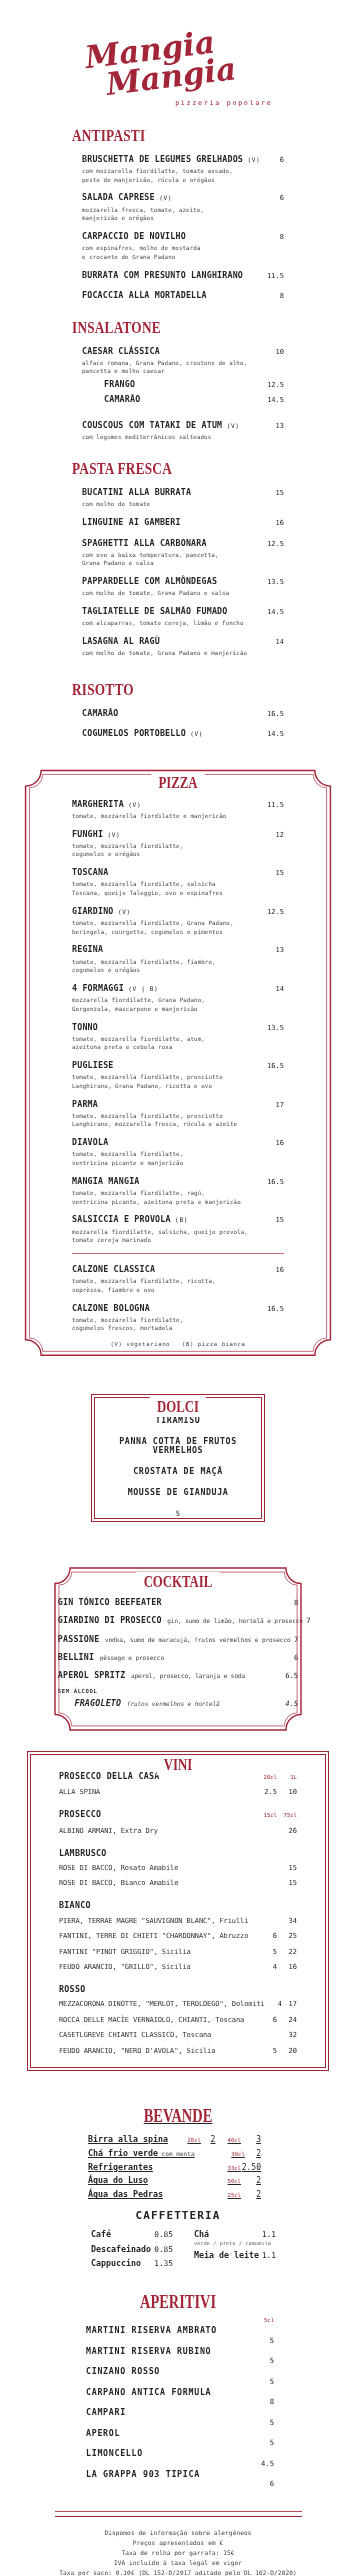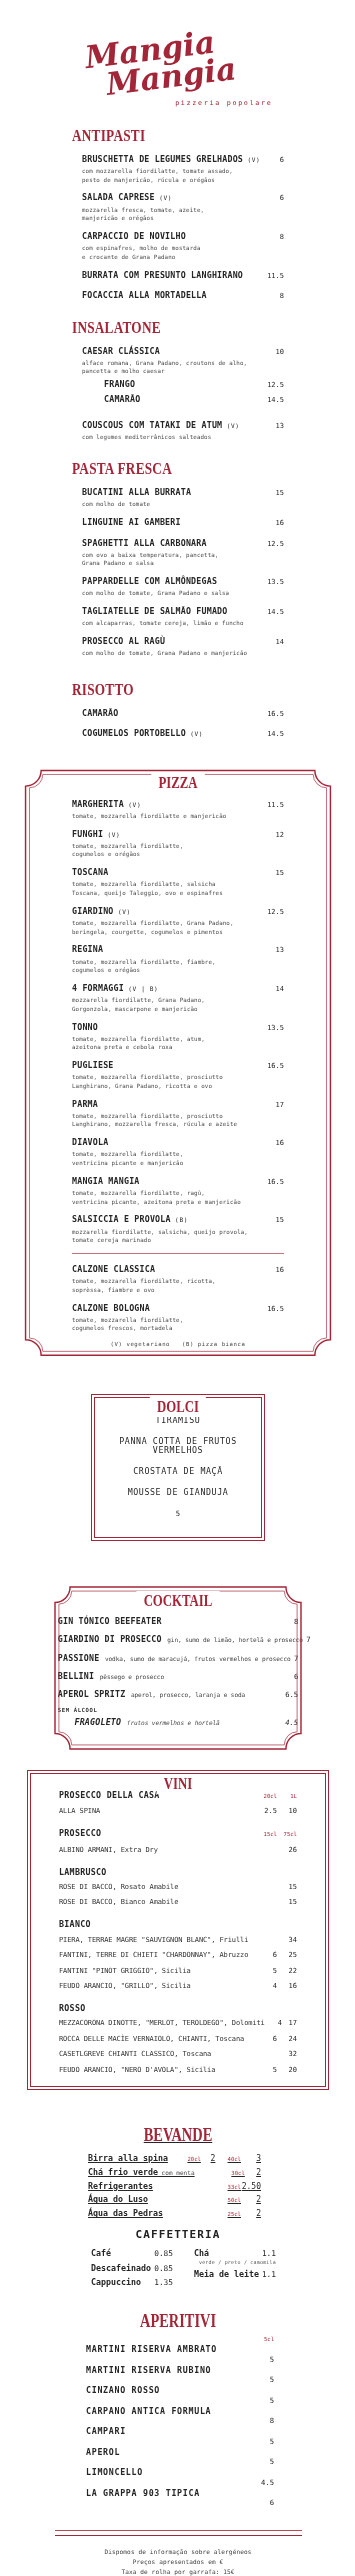--- a/index.html
+++ b/index.html
@@ -36,22 +36,22 @@
   .box-title{position:absolute;left:50%;transform:translateX(-50%) scaleX(0.8);background:#fff;padding:0 9px;font-family:"Liberation Serif",serif;font-weight:bold;font-size:16px;line-height:20px;color:var(--accent);white-space:nowrap;z-index:2;}
   .fancy .box-title{top:-5px;}
   .rect-box{position:relative;border:1.1px solid var(--accent);}
   .rect-box::after{content:"";position:absolute;inset:2.2px;border:0.6px solid var(--accent);pointer-events:none;}
   .rect-box .box-title{top:-10.6px;}
 
   #pizza-box{margin:24.5px 20px 0;padding:34px 52px 13.3px;}
   .pz-divider{border:none;border-top:0.6px solid #c9747d;margin:1.1px 0 10px;}
   .pz-footnote{text-align:center;font-size:5.6px;letter-spacing:0.6px;color:#3f3f3f;margin-top:7.2px;}
 
-  #dolci-box{margin:33px 91px 0;padding:21px 11px 22px;}
-  .dolci-item{text-align:center;font-size:8.3px;font-weight:normal;letter-spacing:0.6px;line-height:9.4px;margin-bottom:11.7px;color:var(--ink);}
+  #dolci-box{margin:33px 91px 0;padding:21px 11px 3px;}
+  .dolci-item{text-align:center;font-size:8.3px;font-weight:bold;letter-spacing:0.6px;line-height:9.4px;margin-bottom:11.7px;color:var(--ink);}
   .dolci-price{text-align:center;font-size:7.2px;color:var(--ink);}
 
   #cocktail-box{margin:41px 50px 0;padding:34px 7.8px 19px;}
   .co-row{display:flex;align-items:flex-end;line-height:11px;margin-bottom:7.2px;}
   .co-name{font-size:8.3px;font-weight:bold;letter-spacing:0.2px;color:var(--ink);white-space:nowrap;}
   .co-desc{font-size:6.1px;margin-left:5.6px;color:#444;letter-spacing:-0.1px;white-space:nowrap;}
   .co-price{font-size:7.2px;margin-left:auto;padding-left:3.3px;color:var(--ink);}
   .co-label{font-size:5.6px;font-weight:bold;letter-spacing:0.6px;color:#333;margin:1.1px 0 3.9px;}
   .indent{margin-left:16.7px;font-style:italic;}
 
@@ -74,21 +74,21 @@
   .bev-row{display:flex;align-items:baseline;line-height:9px;margin-bottom:3.9px;}
   .bev-name{flex:1;font-size:8.3px;font-weight:bold;white-space:nowrap;color:var(--ink);}
   .bev-desc{font-size:6.1px;font-weight:normal;color:#444;}
   .bs{width:22px;text-align:right;font-size:5.6px;color:var(--accent);}
   .bp{width:14.5px;text-align:right;font-size:8px;color:var(--ink);}
   .bs2{width:25.6px;} .bp2{width:20px;}
 
   #caffetteria{margin-top:7.8px;}
   .caf-title{font-size:11px;font-weight:bold;letter-spacing:1.1px;text-align:center;color:#222;margin-bottom:7.8px;}
   .caf{display:flex;margin-left:91px;}
-  .caf-col{width:82px;} .caf-col+.caf-col{margin-left:21px;text-align:right;}
+  .caf-col{width:82px;} .caf-col+.caf-col{margin-left:21px;}
   .caf-row{display:flex;align-items:baseline;line-height:9px;margin-bottom:5.6px;}
   .caf-name{font-size:8.3px;font-weight:bold;color:var(--ink);white-space:nowrap;}
   .caf-price{margin-left:auto;font-size:7.8px;color:var(--ink);}
   .caf-sub{font-size:5px;color:#555;letter-spacing:0.2px;margin:-4.4px 0 5px;}
 
   #aperitivi{margin-top:16.7px;}
   .ap-size{width:188px;margin:4.4px 0 3.3px 86px;text-align:right;font-size:5.6px;color:var(--accent);}
   #ap-rows{margin-left:86px;width:188px;}
   .ap-row{display:flex;align-items:flex-start;line-height:9.4px;margin-bottom:1.7px;flex-direction:column;}
   .ap-name{font-size:8.3px;font-weight:bold;letter-spacing:0.7px;color:var(--ink);white-space:nowrap;}
@@ -250,21 +250,21 @@
     <div class="mi-head">
       <span class="mi-name">TAGLIATELLE DE SALMÃO FUMADO</span>
       <span class="mi-tag"></span>
       <span class="mi-price">14.5</span>
     </div>
     <div class="mi-desc">com alcaparras, tomate cereja, limão e funcho</div>
   </div>
 
   <div class="mi">
     <div class="mi-head">
-      <span class="mi-name">PROSECCO AL RAGÙ</span>
+      <span class="mi-name">LASAGNA AL RAGÙ</span>
       <span class="mi-tag"></span>
       <span class="mi-price">14</span>
     </div>
     <div class="mi-desc">com molho de tomate, Grana Padano e manjericão</div>
   </div>
 </div>
 </section>
 
 <section class="sec" id="risotto">
   <h2 class="sec-title">RISOTTO</h2>

